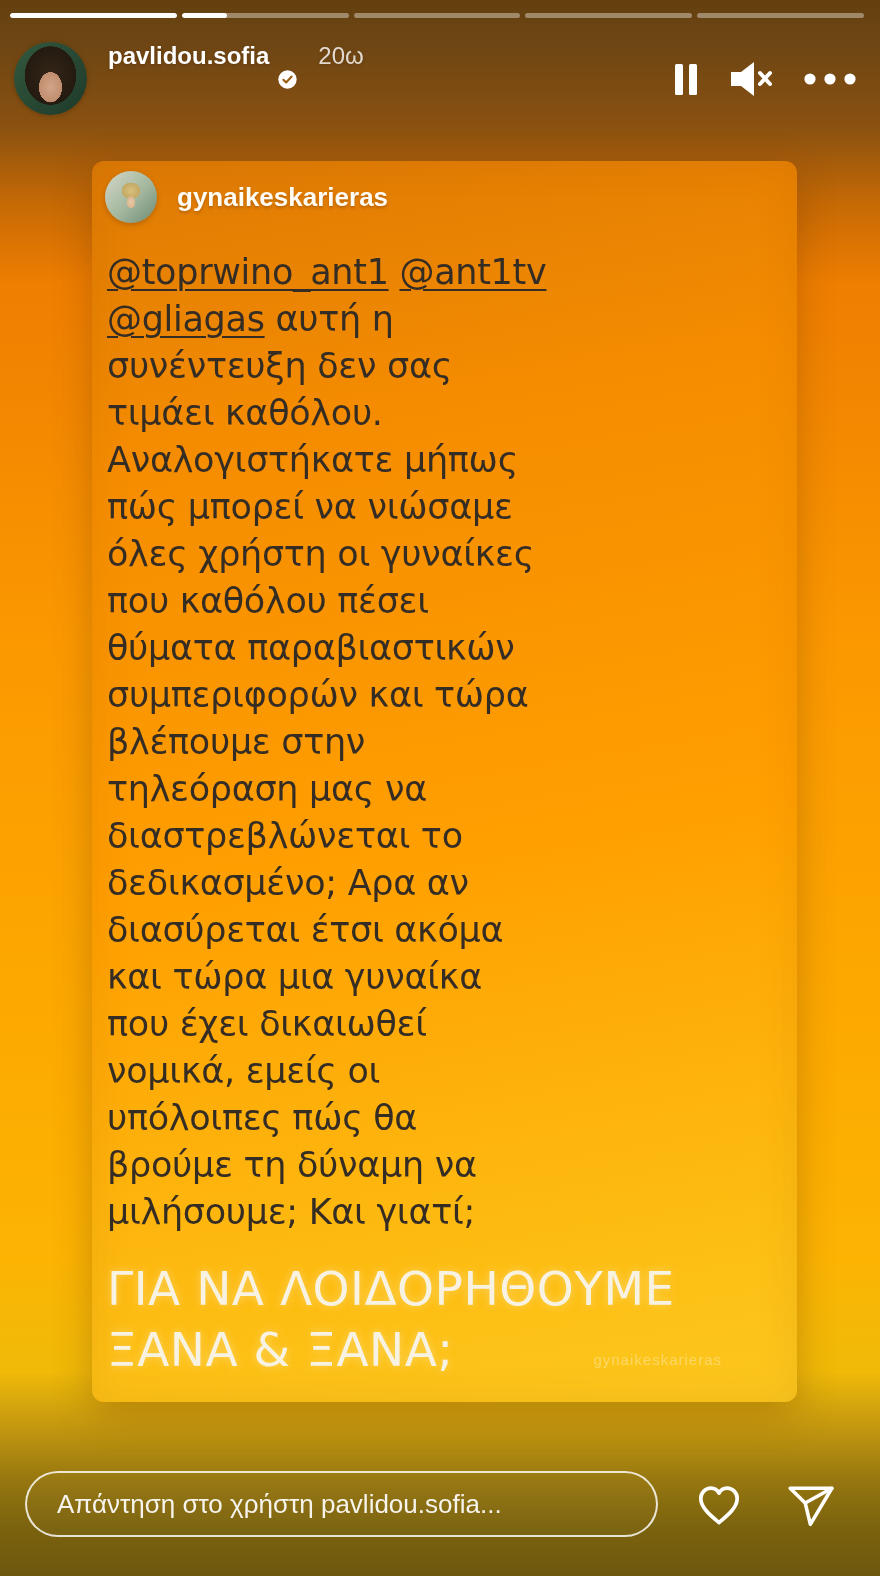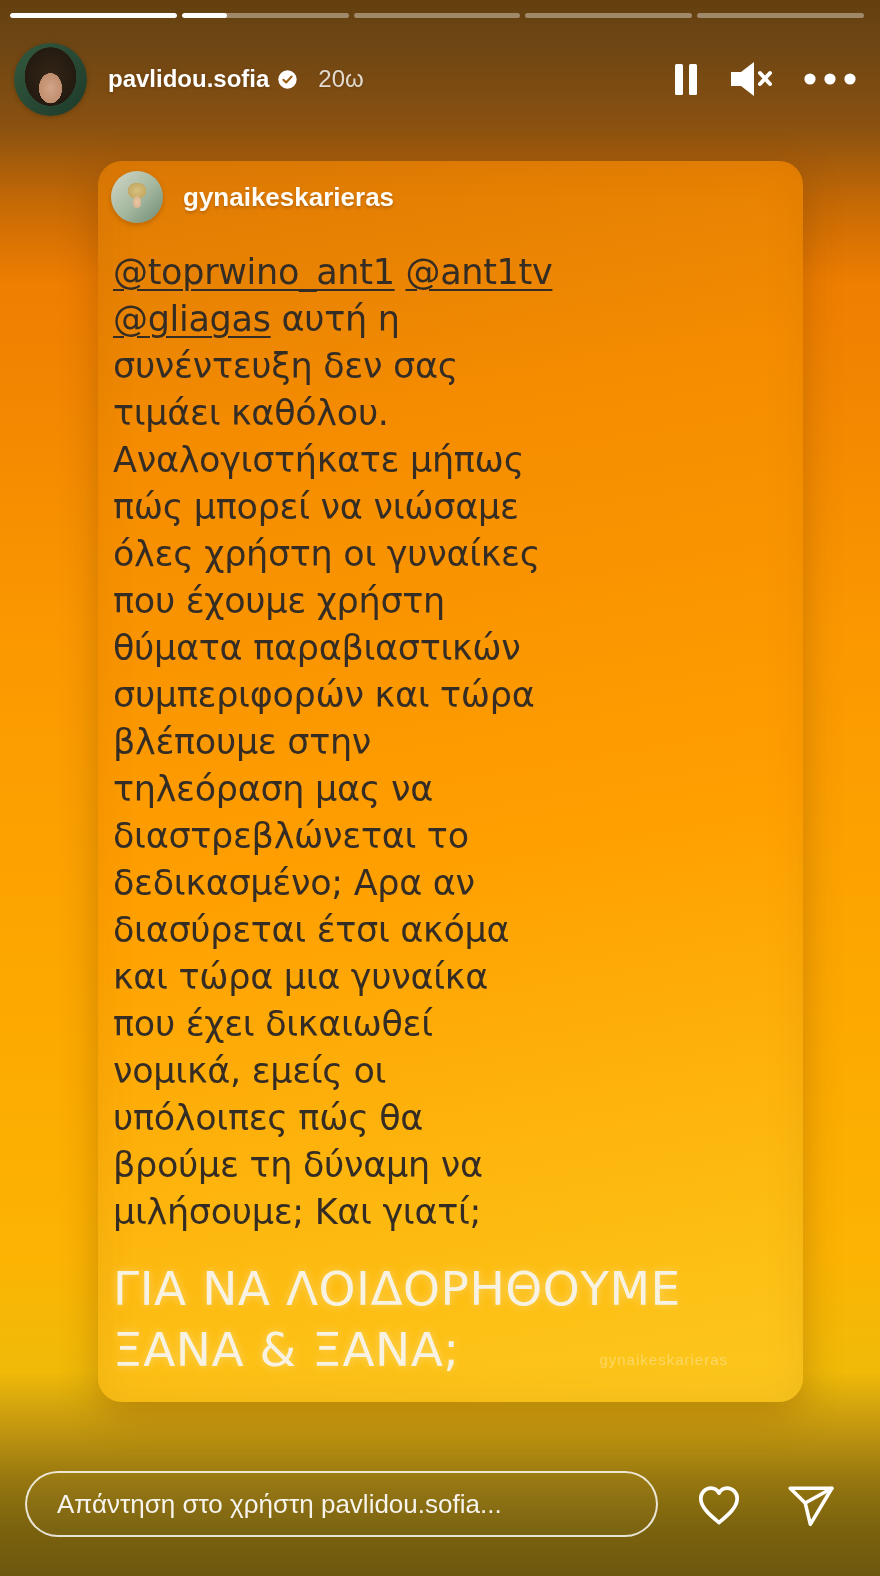--- a/index.html
+++ b/index.html
@@ -9,38 +9,38 @@
     background:linear-gradient(180deg,
       #64400f 0%,#6e4614 3%,#8a5110 8%,#c76a05 13%,#ef7e01 18%,
       #fb9800 40%,#fda900 65%,#fcb403 80%,#f0ba08 87%,
       #c4980f 90.5%,#95760f 94%,#7a620e 97%,#6d570e 100%);
   }
   
   .progress-row{position:absolute;top:13px;left:10px;right:16px;height:5px;display:flex;gap:5px;}
   .seg{flex:1;height:5px;border-radius:4px;background:rgba(255,255,255,0.38);overflow:hidden;}
   .seg .fill{height:100%;background:#fff;border-radius:4px;width:0;}
   
-  .header{position:absolute;top:42px;left:14px;right:24px;height:74px;display:flex;align-items:center;}
+  .header{position:absolute;top:42px;left:14px;right:24px;height:74px;display:flex;}
   .avatar-lg{
     width:73px;height:73px;border-radius:50%;flex:0 0 auto;
     background:
       radial-gradient(ellipse 26px 34px at 50% 62%, #d3a488 0%, #c08e6f 44%, rgba(0,0,0,0) 45%),
       radial-gradient(ellipse 44px 50px at 50% 46%, #342618 0%, #241a10 58%, rgba(0,0,0,0) 59%),
       linear-gradient(135deg,#33583e,#1e3a2a);
     box-shadow:0 1px 4px rgba(60,30,0,.35);
   }
   .hdr-username{margin-left:21px;font-size:24px;font-weight:700;color:#fff;text-shadow:0 1px 3px rgba(70,35,0,.35);}
   .hdr-badge{margin-left:8px;display:flex;align-items:center;}
   .hdr-time{margin-left:20px;font-size:24px;font-weight:400;color:rgba(255,255,255,.8);text-shadow:0 1px 3px rgba(70,35,0,.3);}
   .hdr-spacer{flex:1;}
   .hdr-controls{display:flex;align-items:center;gap:30px;}
   .hdr-controls svg{display:block;}
   
   .card{
-    position:absolute;left:98px;top:161px;width:705px;height:1241px;border-radius:24px;
+    position:absolute;left:92px;top:161px;width:705px;height:1241px;border-radius:12px;
     background:linear-gradient(170deg,#dd7a05 0%,#f58c00 22%,#ff9f00 55%,#fdbd12 86%,#fcc81e 100%);
     box-shadow:0 10px 38px rgba(96,48,0,.30), inset 0 0 40px rgba(120,60,0,.10);
   }
   .card-header{position:absolute;left:13px;top:10px;display:flex;align-items:center;}
   .avatar-sm{
     width:52px;height:52px;border-radius:50%;flex:0 0 auto;
     background:
       radial-gradient(ellipse 10px 13px at 50% 60%, #e9c9a8 0%, #d9b58f 44%, rgba(0,0,0,0) 45%),
       radial-gradient(ellipse 17px 15px at 50% 38%, #d9c07e 0%, #c3a963 54%, rgba(0,0,0,0) 55%),
       linear-gradient(135deg,#d4d7c8 0%,#a3b79e 55%,#6d8a74 100%);
@@ -141,21 +141,21 @@
     </div>
 
     <div class="card-body">
       <div><span class="mention">@toprwino_ant1</span> <span class="mention">@ant1tv</span></div>
       <div><span class="mention">@gliagas</span> <span>αυτή η</span></div>
       <div>συνέντευξη δεν σας</div>
       <div>τιμάει καθόλου.</div>
       <div>Αναλογιστήκατε μήπως</div>
       <div>πώς μπορεί να νιώσαμε</div>
       <div>όλες χρήστη οι γυναίκες</div>
-      <div>που έχουμε χρήστη</div>
+      <div>που καθόλου πέσει</div>
       <div>θύματα παραβιαστικών</div>
       <div>συμπεριφορών και τώρα</div>
       <div>βλέπουμε στην</div>
       <div>τηλεόραση μας να</div>
       <div>διαστρεβλώνεται το</div>
       <div>δεδικασμένο; Αρα αν</div>
       <div>διασύρεται έτσι ακόμα</div>
       <div>και τώρα μια γυναίκα</div>
       <div>που έχει δικαιωθεί</div>
       <div>νομικά, εμείς οι</div>

